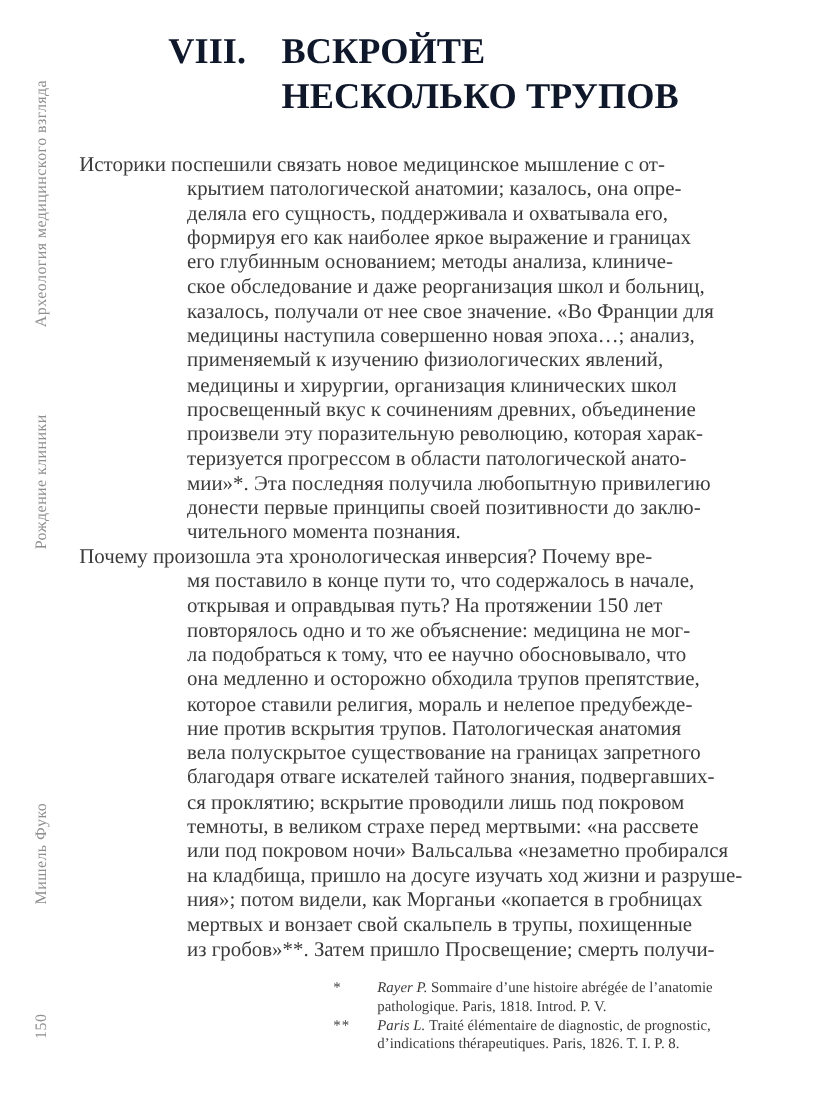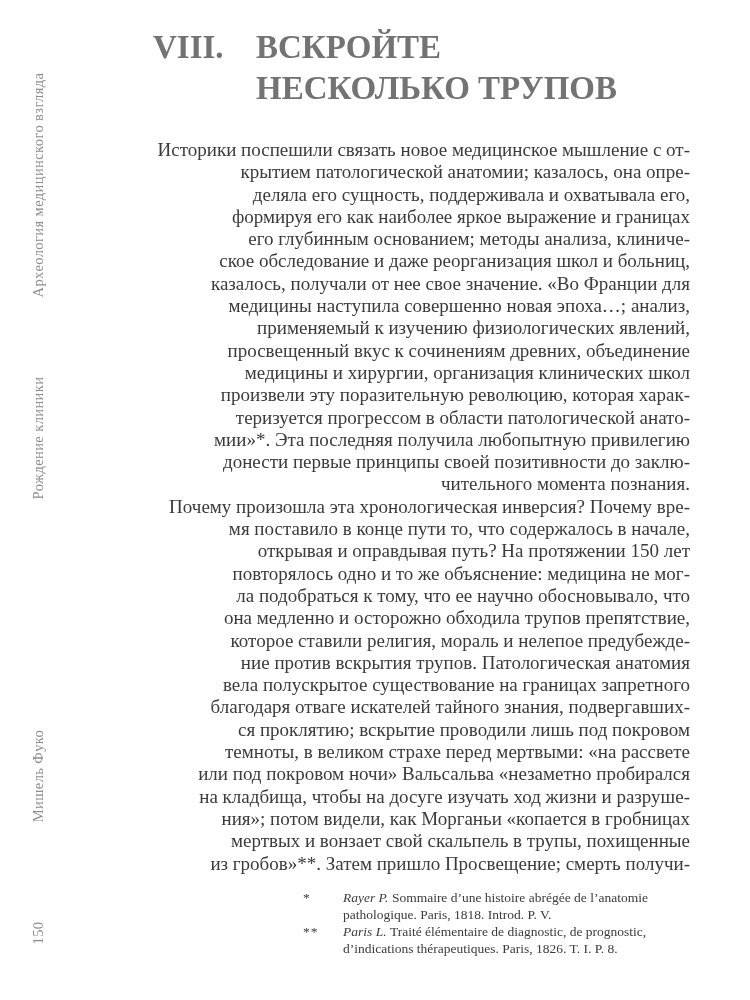--- a/index.html
+++ b/index.html
@@ -30,34 +30,33 @@
   #side-pagenum { left: 38px; top: 933px; }
 
   
   .heading {
     position: absolute;
     left: 153px; top: 27px;
     display: flex;
     font-weight: 700;
     font-size: 33px;
     line-height: 41px;
-    color: #737373;
+    color: #0f172a;
   }
   .ch-num { width: 103px; flex: none; }
   .ch-title-line { white-space: nowrap; }
 
   
   .body-text {
     position: absolute;
     left: 170px; top: 139px;
     width: 520px;
     font-size: 19px;
     line-height: 22.3px;
     color: #3b3b3b;
-    text-align: right;
   }
   .para .line { white-space: nowrap; }
   .para .line:first-child { margin-left: -98px; }
 
   
   .footnotes {
     position: absolute;
     left: 303px; top: 889px;
     width: 412px;
     font-size: 13.5px;
@@ -93,43 +92,43 @@
     <div class="para">
         <div class="line">Историки поспешили связать новое медицинское мышление с от-</div>
         <div class="line">крытием патологической анатомии; казалось, она опре-</div>
         <div class="line">деляла его сущность, поддерживала и охватывала его,</div>
         <div class="line">формируя его как наиболее яркое выражение и границах</div>
         <div class="line">его глубинным основанием; методы анализа, клиниче-</div>
         <div class="line">ское обследование и даже реорганизация школ и больниц,</div>
         <div class="line">казалось, получали от нее свое значение. «Во Франции для</div>
         <div class="line">медицины наступила совершенно новая эпоха…; анализ,</div>
         <div class="line">применяемый к изучению физиологических явлений,</div>
+        <div class="line">медицины и хирургии, организация клинических школ</div>
         <div class="line">просвещенный вкус к сочинениям древних, объединение</div>
-        <div class="line">медицины и хирургии, организация клинических школ</div>
         <div class="line">произвели эту поразительную революцию, которая харак-</div>
         <div class="line">теризуется прогрессом в области патологической анато-</div>
         <div class="line">мии»*. Эта последняя получила любопытную привилегию</div>
         <div class="line">донести первые принципы своей позитивности до заклю-</div>
         <div class="line">чительного момента познания.</div>
       </div>
     <div class="para">
         <div class="line">Почему произошла эта хронологическая инверсия? Почему вре-</div>
         <div class="line">мя поставило в конце пути то, что содержалось в начале,</div>
         <div class="line">открывая и оправдывая путь? На протяжении 150 лет</div>
         <div class="line">повторялось одно и то же объяснение: медицина не мог-</div>
         <div class="line">ла подобраться к тому, что ее научно обосновывало, что</div>
         <div class="line">она медленно и осторожно обходила трупов препятствие,</div>
         <div class="line">которое ставили религия, мораль и нелепое предубежде-</div>
         <div class="line">ние против вскрытия трупов. Патологическая анатомия</div>
         <div class="line">вела полускрытое существование на границах запретного</div>
         <div class="line">благодаря отваге искателей тайного знания, подвергавших-</div>
         <div class="line">ся проклятию; вскрытие проводили лишь под покровом</div>
         <div class="line">темноты, в великом страхе перед мертвыми: «на рассвете</div>
         <div class="line">или под покровом ночи» Вальсальва «незаметно пробирался</div>
-        <div class="line">на кладбища, чтобы на досуге изучать ход жизни и разруше-</div>
+        <div class="line">на кладбища, пришло на досуге изучать ход жизни и разруше-</div>
         <div class="line">ния»; потом видели, как Морганьи «копается в гробницах</div>
         <div class="line">мертвых и вонзает свой скальпель в трупы, похищенные</div>
         <div class="line">из гробов»**. Затем пришло Просвещение; смерть получи-</div>
       </div>
   </main>
 
   <section class="footnotes">
     <div class="fn">
       <span class="fn-marker">*</span>
       <span class="fn-body">

